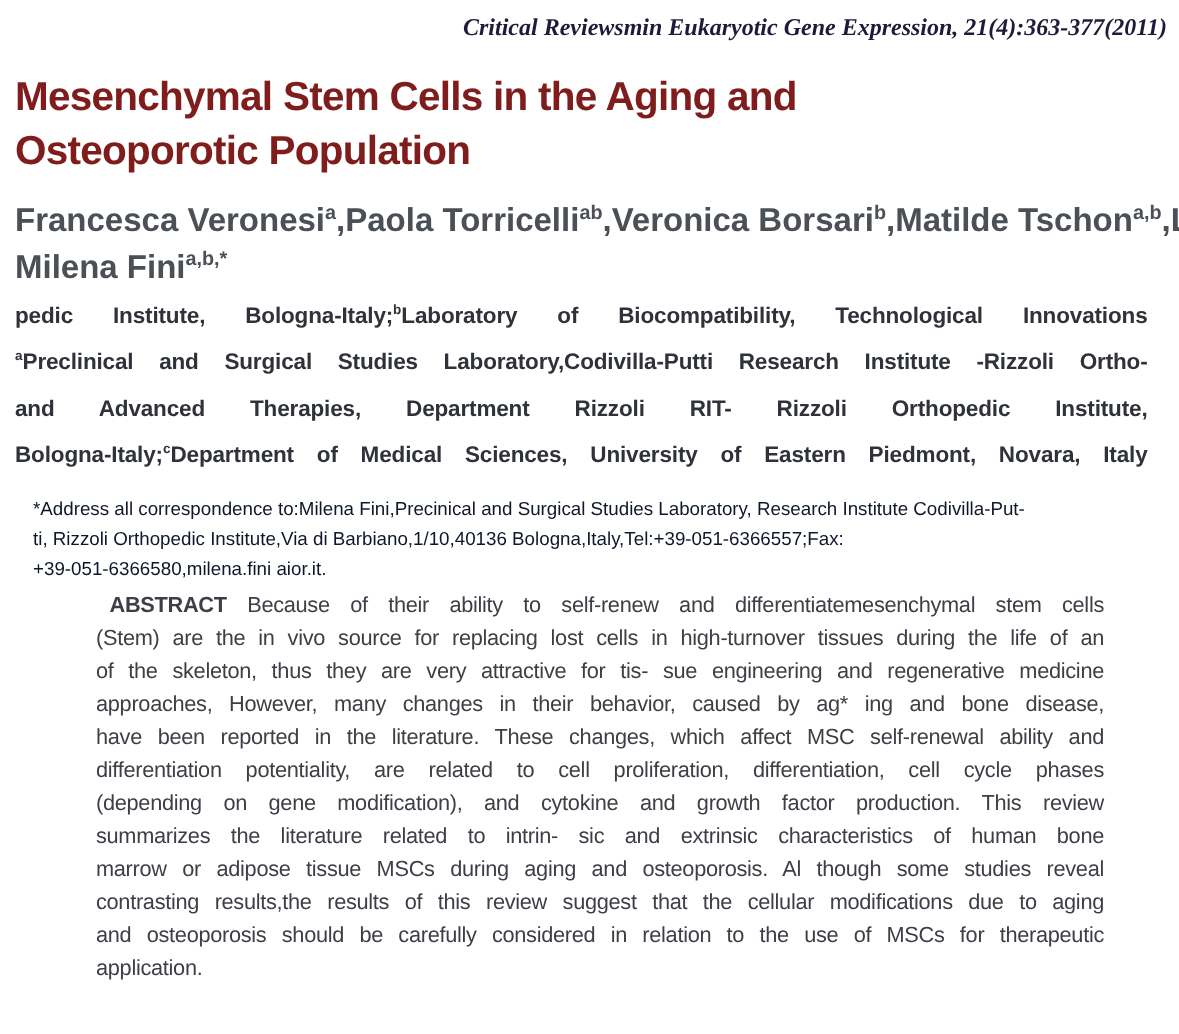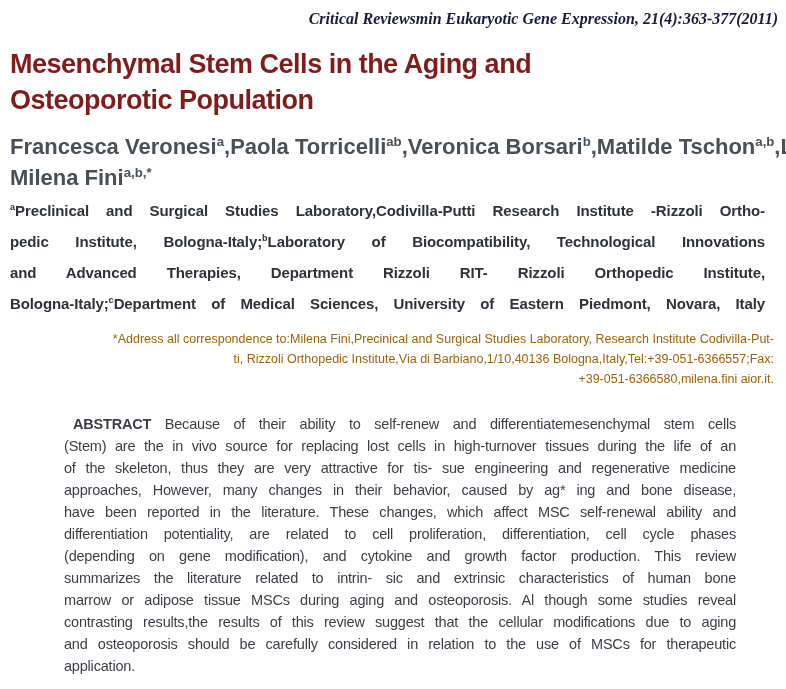--- a/index.html
+++ b/index.html
@@ -47,26 +47,25 @@
     font-weight: 700;
     letter-spacing: -0.1px;
     color: #2f3238;
   }
 
   .correspondence {
     margin: 10px 0 0 22px;
     width: 752px;
     font-size: 12.5px;
     line-height: 20px;
-    color: #a16207;
-    text-align: right;
+    color: #0f172a;
   }
 
   .abstract {
-    margin: 24px 0 0 64px;
+    margin: 4px 0 0 64px;
     width: 672px;
     font-size: 14.5px;
     line-height: 22px;
     letter-spacing: -0.2px;
     color: #3c3f45;
   }
   .abstract .line:first-child { text-indent: 9px; }
 
   .line { white-space: nowrap; }
   .line.just {
@@ -93,22 +92,22 @@
       <div class="line"><span>Mesenchymal Stem Cells in the Aging and</span></div>
       <div class="line"><span>Osteoporotic Population</span></div>
     </h1>
 
   <div class="authors">
       <div class="line"><span>Francesca Veronesi</span><sup>a</sup><span>,Paola Torricelli</span><sup>ab</sup><span>,Veronica Borsari</span><sup>b</sup><span>,Matilde Tschon</span><sup>a,b</sup><span>,Lia Rimondini</span><sup>c</sup><span>,&amp;</span></div>
       <div class="line"><span>Milena Fini</span><sup>a,b,*</sup></div>
     </div>
 
   <div class="affiliations">
+      <div class="line just"><span>pedic Institute, Bologna-Italy;</span><sup>b</sup><span>Laboratory of Biocompatibility, Technological Innovations</span></div>
       <div class="line just"><sup>a</sup><span>Preclinical and Surgical Studies Laboratory,Codivilla-Putti Research Institute -Rizzoli Ortho-</span></div>
-      <div class="line just"><span>pedic Institute, Bologna-Italy;</span><sup>b</sup><span>Laboratory of Biocompatibility, Technological Innovations</span></div>
       <div class="line just"><span>and Advanced Therapies, Department Rizzoli RIT- Rizzoli Orthopedic Institute,</span></div>
       <div class="line just"><span>Bologna-Italy;</span><sup>c</sup><span>Department of Medical Sciences, University of Eastern Piedmont, Novara, Italy</span></div>
     </div>
 
   <div class="correspondence">
       <div class="line"><span>*Address all correspondence to:Milena Fini,Precinical and Surgical Studies Laboratory, Research Institute Codivilla-Put-</span></div>
       <div class="line"><span>ti, Rizzoli Orthopedic Institute,Via di Barbiano,1/10,40136 Bologna,Italy,Tel:+39-051-6366557;Fax:</span></div>
       <div class="line"><span>+39-051-6366580,milena.fini aior.it.</span></div>
     </div>
 

